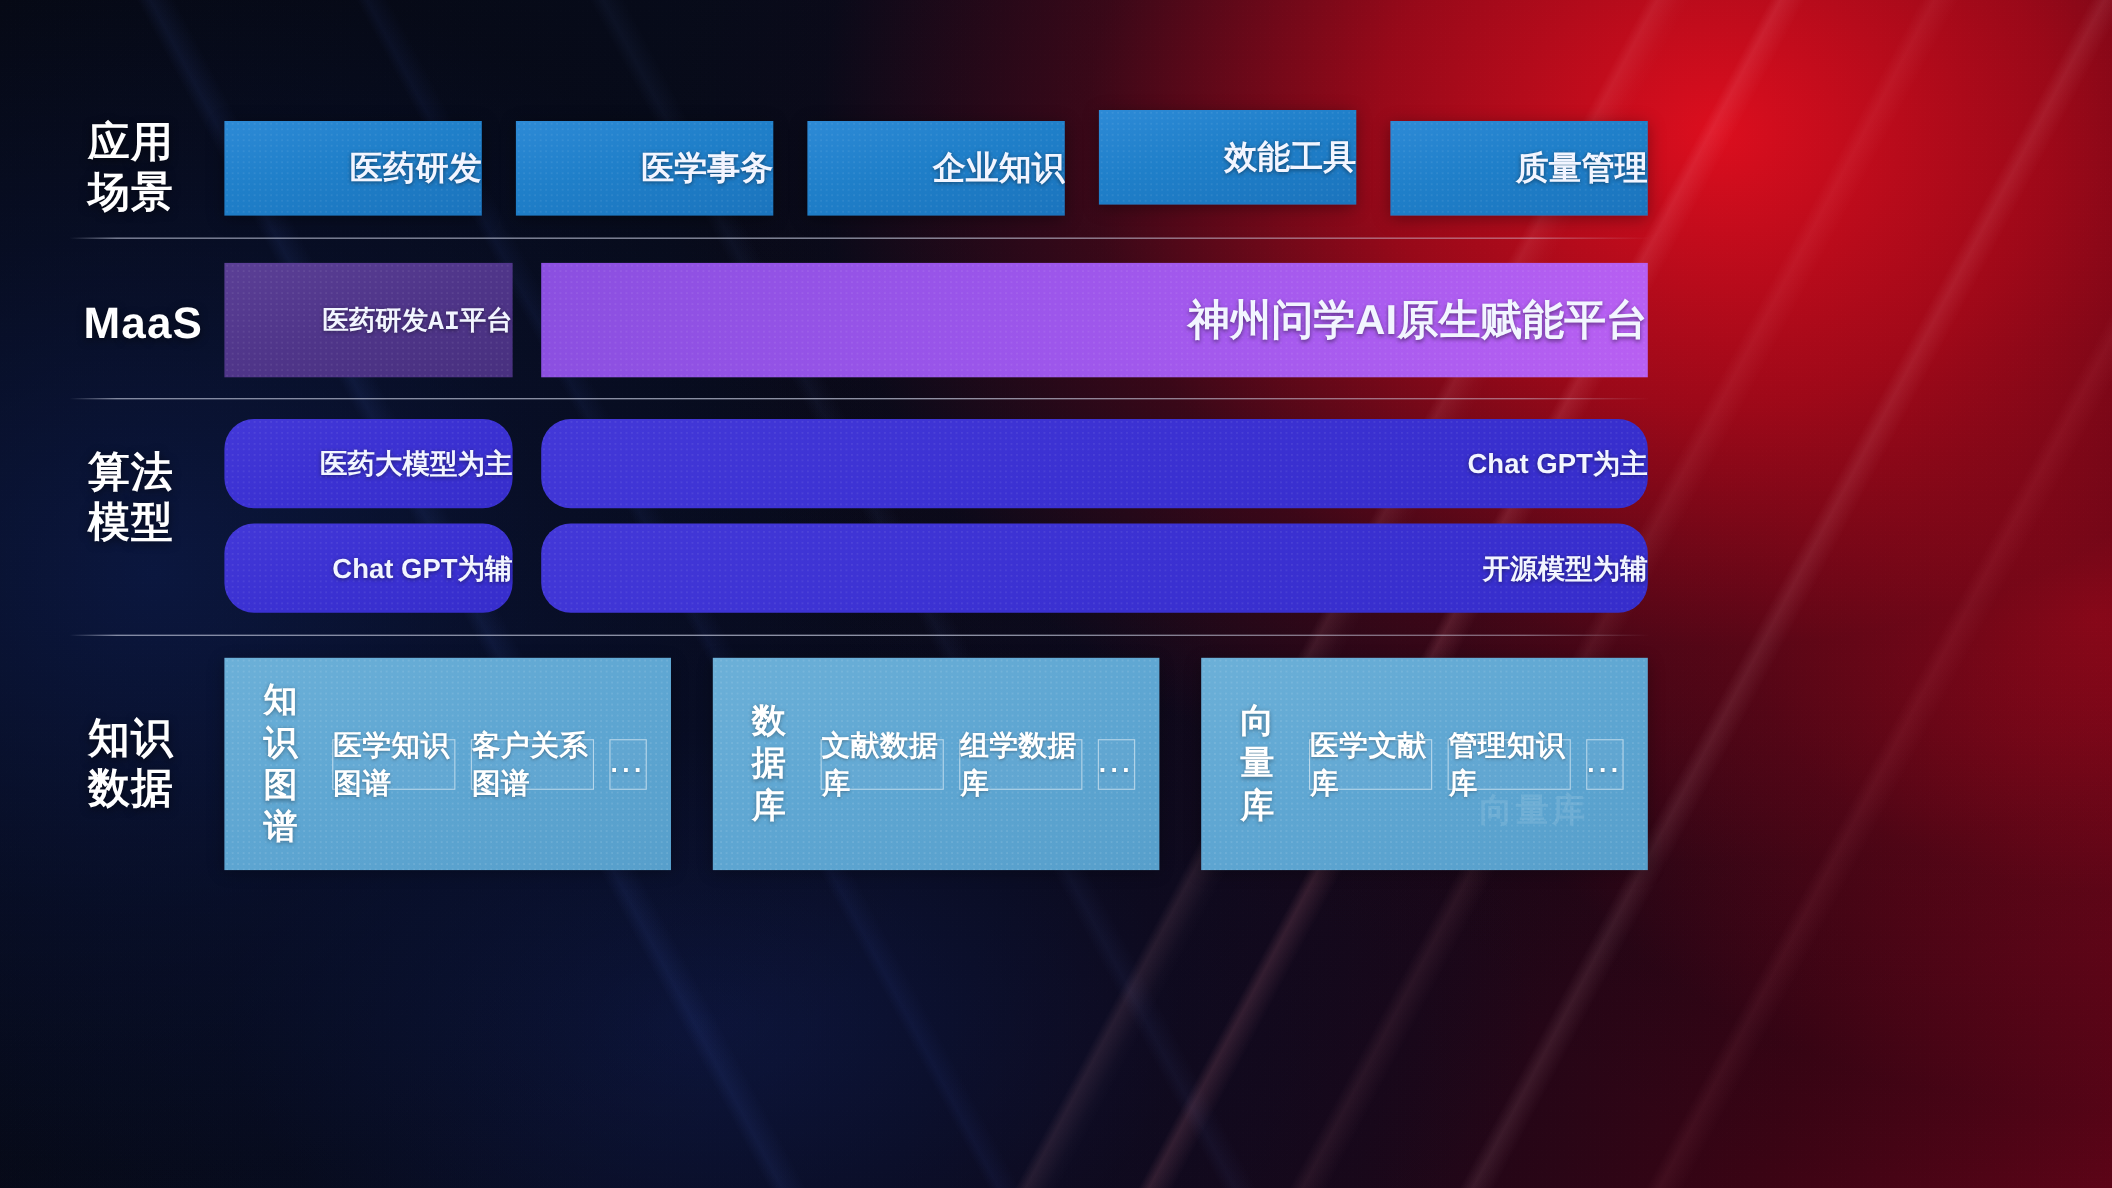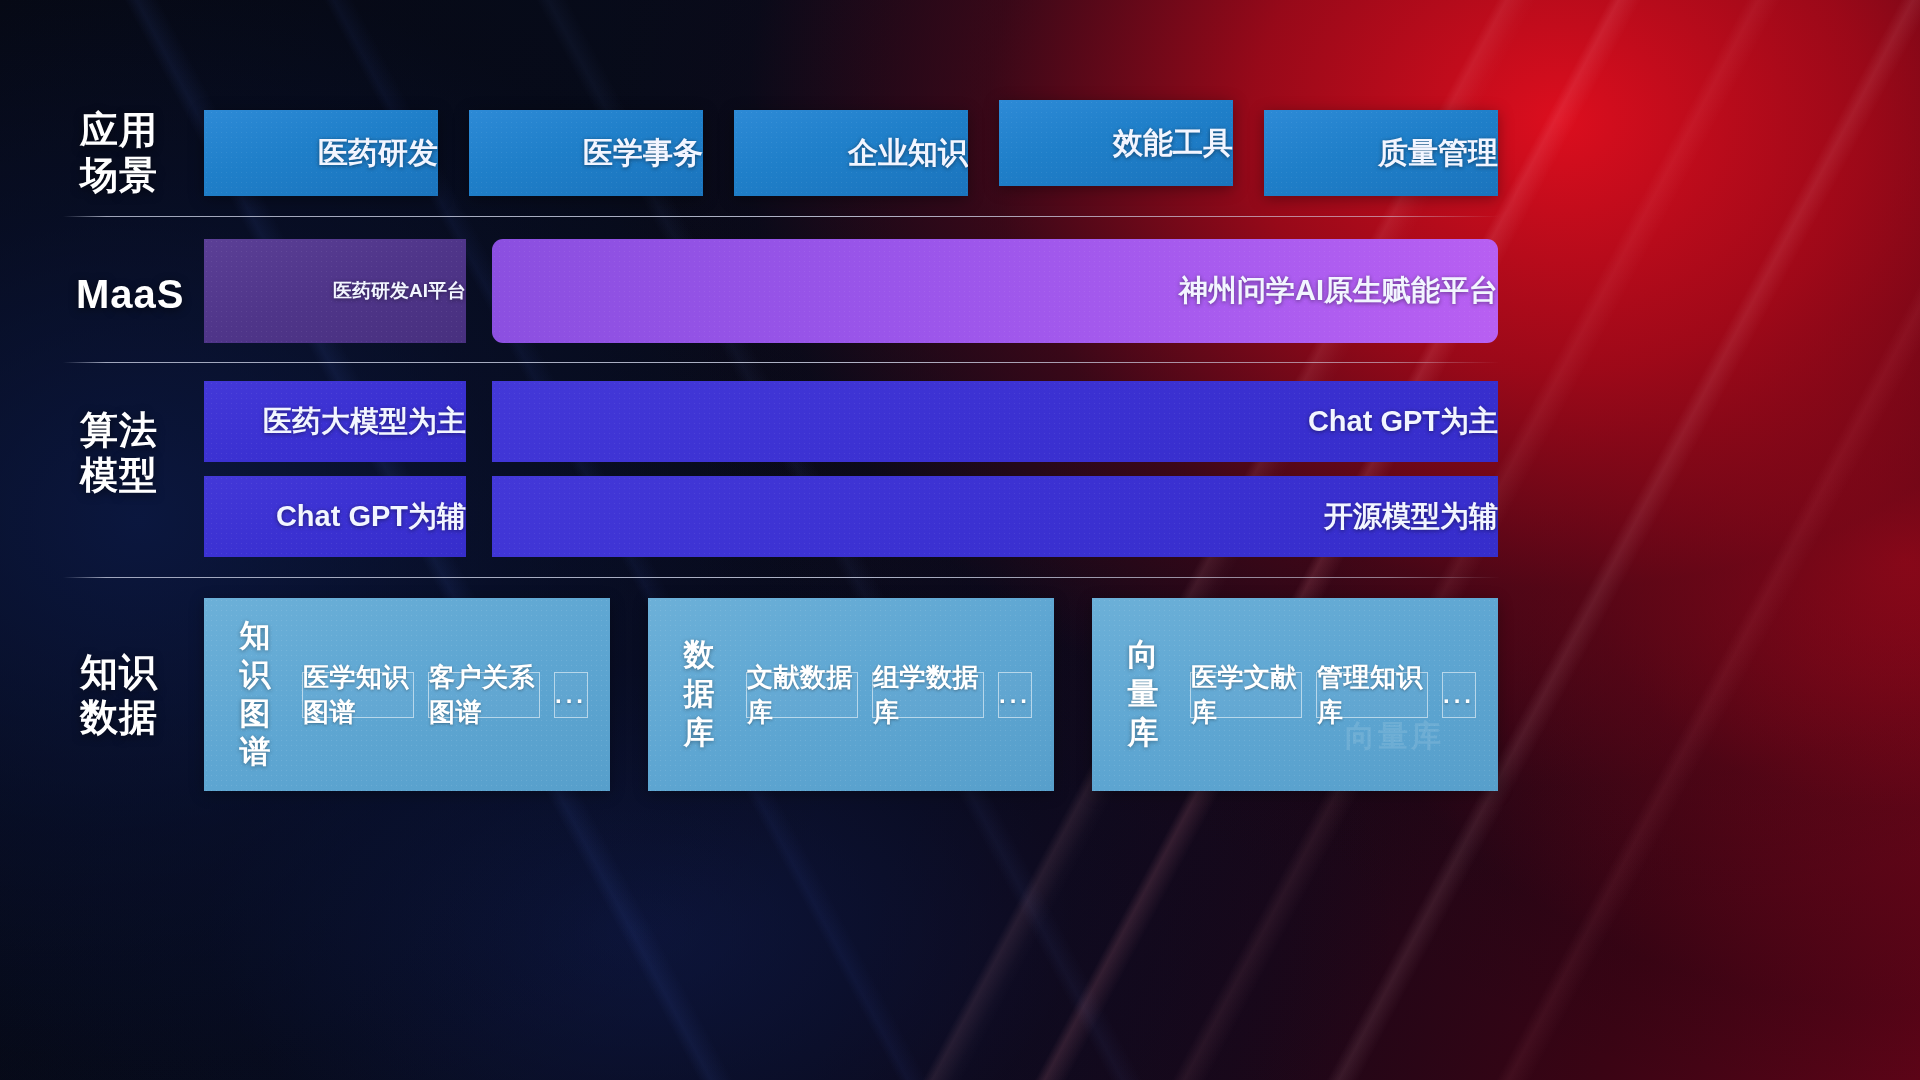--- a/index.html
+++ b/index.html
@@ -94,32 +94,33 @@
   
   .app-cell {
     background:linear-gradient(165deg, #2d8ad6 0%, #1f7fc9 45%, #1b74bd 100%);
     font-size:30px;
     box-shadow:0 3px 14px rgba(0,0,0,0.35);
   }
 
   
   .maas-left {
     background:linear-gradient(160deg, #5b3f96 0%, #4f3589 50%, #48307f 100%);
-    font-size:19px;
+    font-size:24px;
+    font-family:Liberation Mono, monospace;
   }
   .maas-right {
     background:linear-gradient(100deg, #8b4fe0 0%, #9a55ea 40%, #aa5cef 75%, #b85ff2 100%);
-    font-size:29px;
-    border-radius:11px;
+    font-size:38px;
   }
 
   
   .algo-cell {
     background:linear-gradient(160deg, #4338d8 0%, #3b31d2 50%, #362dcb 100%);
-    font-size:29px;
+    font-size:25px;
+    border-radius:27px;
   }
 
   
   .kd-card {
     position:absolute;
     background:linear-gradient(160deg, #6cb0d8 0%, #5ea6d2 50%, #579fcb 100%);
     display:flex;
     align-items:center;
     z-index:6;
     overflow:hidden;

